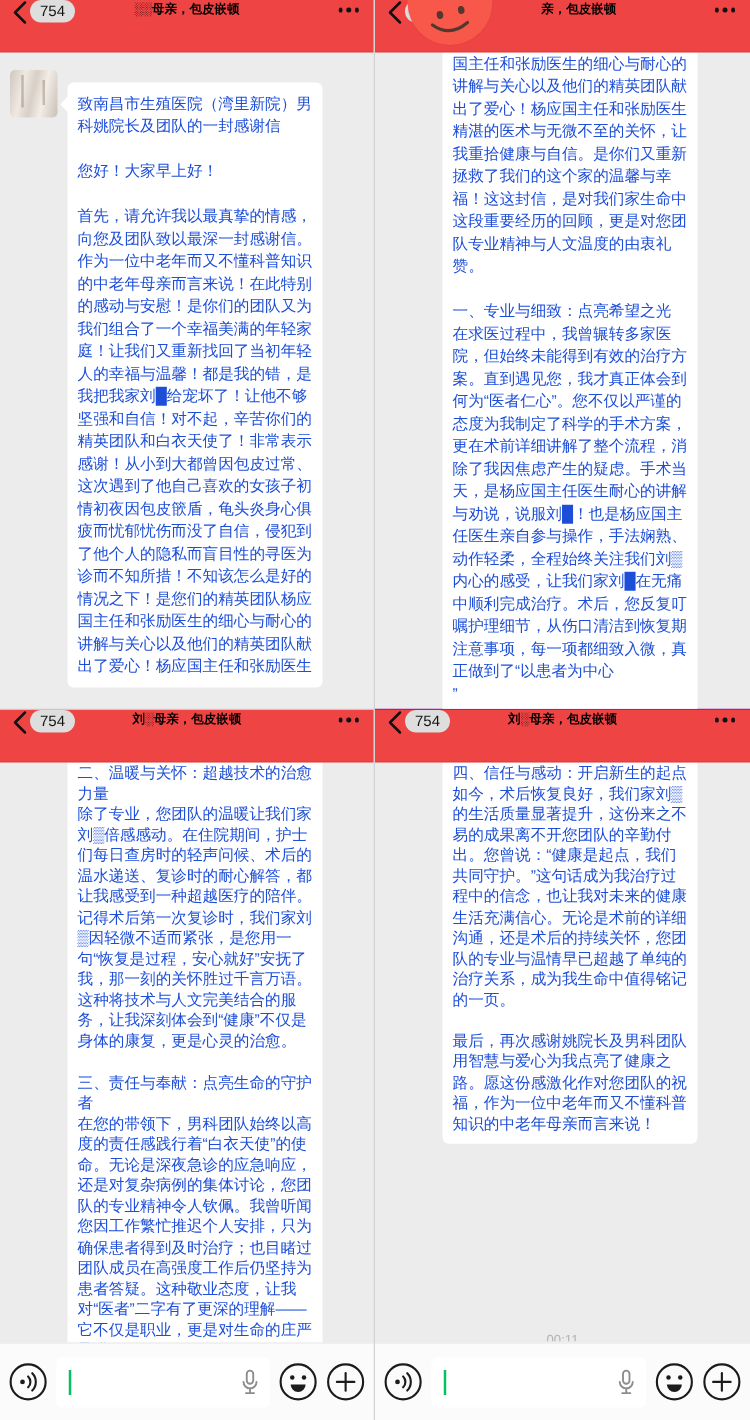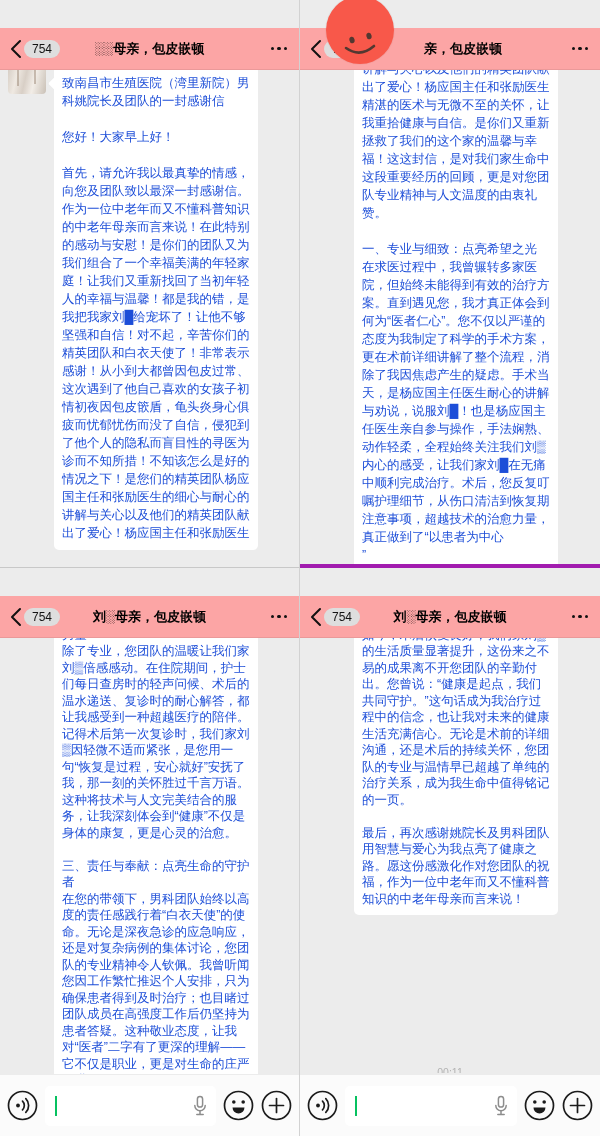--- a/index.html
+++ b/index.html
@@ -4,38 +4,38 @@
 <style>
   html,body{margin:0;padding:0;background:#dcdcdc;}
   *{box-sizing:border-box;}
   .grid{
     width:600px;height:1136px;
     display:grid;grid-template-columns:300px 300px;grid-template-rows:568px 568px;
     font-family:"Liberation Sans","DejaVu Sans",sans-serif;
   }
   .screen{position:relative;background:#ececec;overflow:hidden;}
   .screen.s1{border-right:1px solid #d2d2d2;border-bottom:1px solid #c8c8c8;}
-  .screen.s2{border-bottom:4px solid #a21caf;}
+  .screen.s2{border-bottom:1px solid #a21caf;}
   .screen.s3{border-right:1px solid #d2d2d2;}
 
   
   .hdr{
     position:absolute;top:0;left:0;right:0;height:42px;
-    background:#fca5a5;border-bottom:1px solid rgba(0,0,0,.07);
-    display:flex;align-items:center;padding:0 10px;z-index:5;margin-top:28px;
+    background:#ef4444;border-bottom:1px solid rgba(0,0,0,.07);
+    display:flex;align-items:flex-start;padding:0 10px;z-index:5;
   }
   .back{display:flex;align-items:center;cursor:pointer;}
   .back svg{display:block;}
   .badge{
     margin-left:2px;background:#dedede;color:#141414;border-radius:11px;
     padding:2px 8px;font-size:12px;line-height:14px;font-weight:400;
   }
   .hdr-title{
     position:absolute;left:50px;right:50px;text-align:center;
-    font-size:13px;font-weight:700;color:#000;white-space:nowrap;overflow:hidden;
+    font-size:10px;font-weight:700;color:#000;white-space:nowrap;overflow:hidden;
   }
   .hdr-title.shifted{padding-left:26px;}
   .more{margin-left:auto;display:flex;gap:3px;padding:6px 2px;cursor:pointer;}
   .more i{width:3.5px;height:3.5px;border-radius:50%;background:#111;display:block;}
 
   
   .sticker{
     position:absolute;left:26px;top:-32px;width:68px;height:68px;border-radius:50%;
     background:#f8584a;z-index:6;box-shadow:0 0 0 1px rgba(0,0,0,.03);
   }
@@ -144,21 +144,21 @@
           <ellipse cx="43" cy="40" rx="2.6" ry="3.2" fill="#533831" transform="rotate(-12 43 40)"></ellipse>
           <path d="M20 52 q14 10 28 -2" fill="none" stroke="#533831" stroke-width="2.6" stroke-linecap="round"></path>
         </svg>
       </span>
     </div>
     <div class="chat">
       <div class="bubble cut-top">
         <div class="msg">
           <p>国主任和张励医生的细心与耐心的讲解与关心以及他们的精英团队献出了爱心！杨应国主任和张励医生精湛的医术与无微不至的关怀，让我重拾健康与自信。是你们又重新拯救了我们的这个家的温馨与幸福！这这封信，是对我们家生命中这段重要经历的回顾，更是对您团队专业精神与人文温度的由衷礼赞。</p>
           <p>一、专业与细致：点亮希望之光
-在求医过程中，我曾辗转多家医院，但始终未能得到有效的治疗方案。直到遇见您，我才真正体会到何为“医者仁心”。您不仅以严谨的态度为我制定了科学的手术方案，更在术前详细讲解了整个流程，消除了我因焦虑产生的疑虑。手术当天，是杨应国主任医生耐心的讲解与劝说，说服刘█！也是杨应国主任医生亲自参与操作，手法娴熟、动作轻柔，全程始终关注我们刘▒内心的感受，让我们家刘█在无痛中顺利完成治疗。术后，您反复叮嘱护理细节，从伤口清洁到恢复期注意事项，超越技术的治愈力量，真正做到了“以患者为中心
+在求医过程中，我曾辗转多家医院，但始终未能得到有效的治疗方案。直到遇见您，我才真正体会到何为“医者仁心”。您不仅以严谨的态度为我制定了科学的手术方案，更在术前详细讲解了整个流程，消除了我因焦虑产生的疑虑。手术当天，是杨应国主任医生耐心的讲解与劝说，说服刘█！也是杨应国主任医生亲自参与操作，手法娴熟、动作轻柔，全程始终关注我们刘▒内心的感受，让我们家刘█在无痛中顺利完成治疗。术后，您反复叮嘱护理细节，从伤口清洁到恢复期注意事项，每一项都细致入微，真正做到了“以患者为中心
 ”</p>
         </div>
       </div>
     </div>
   </section>
 
   <section class="screen s3">
     <div class="hdr">
       <span class="back">
         <svg width="12" height="20" viewBox="0 0 12 20">

